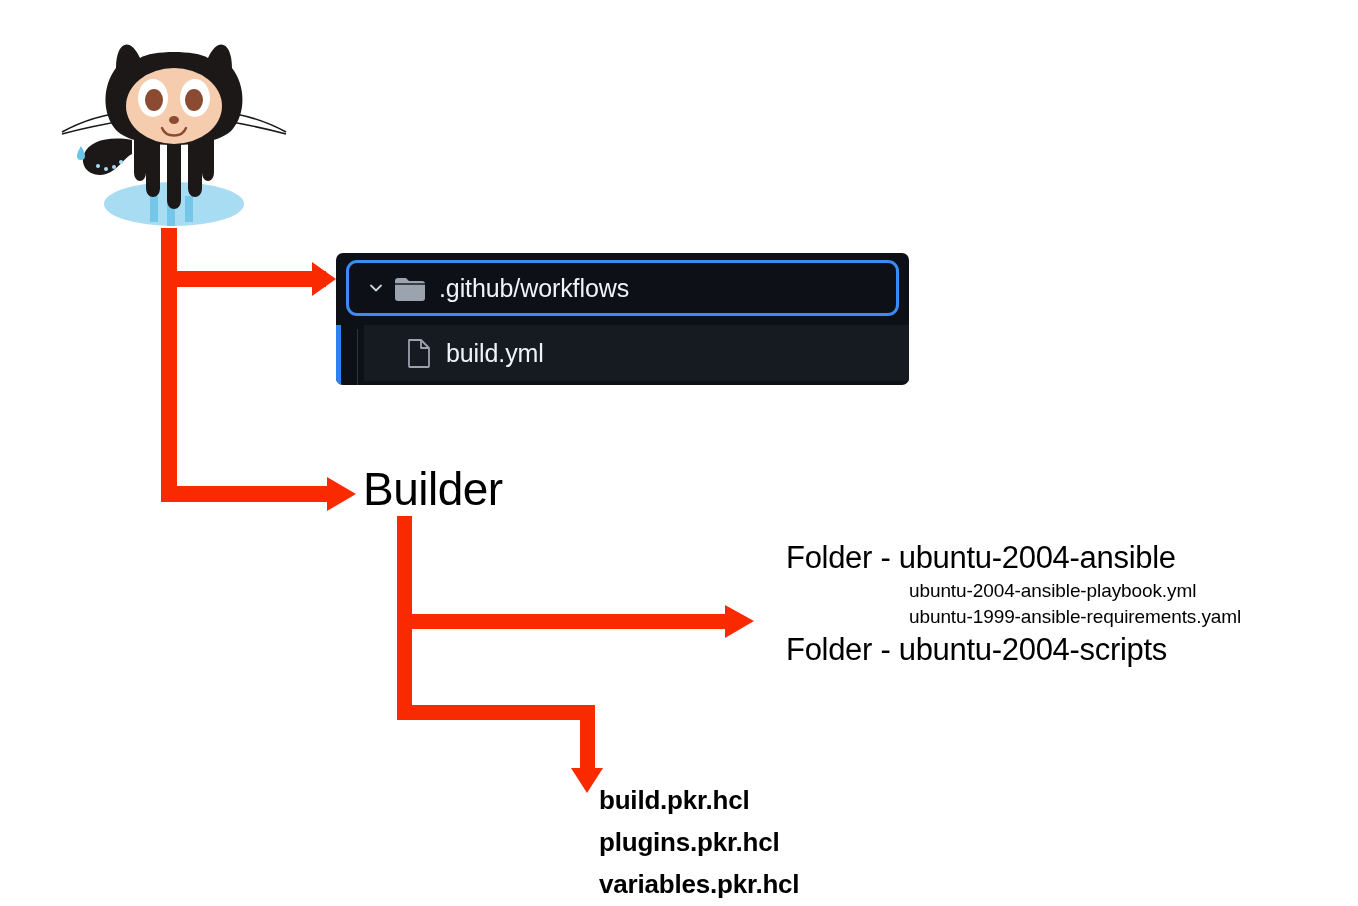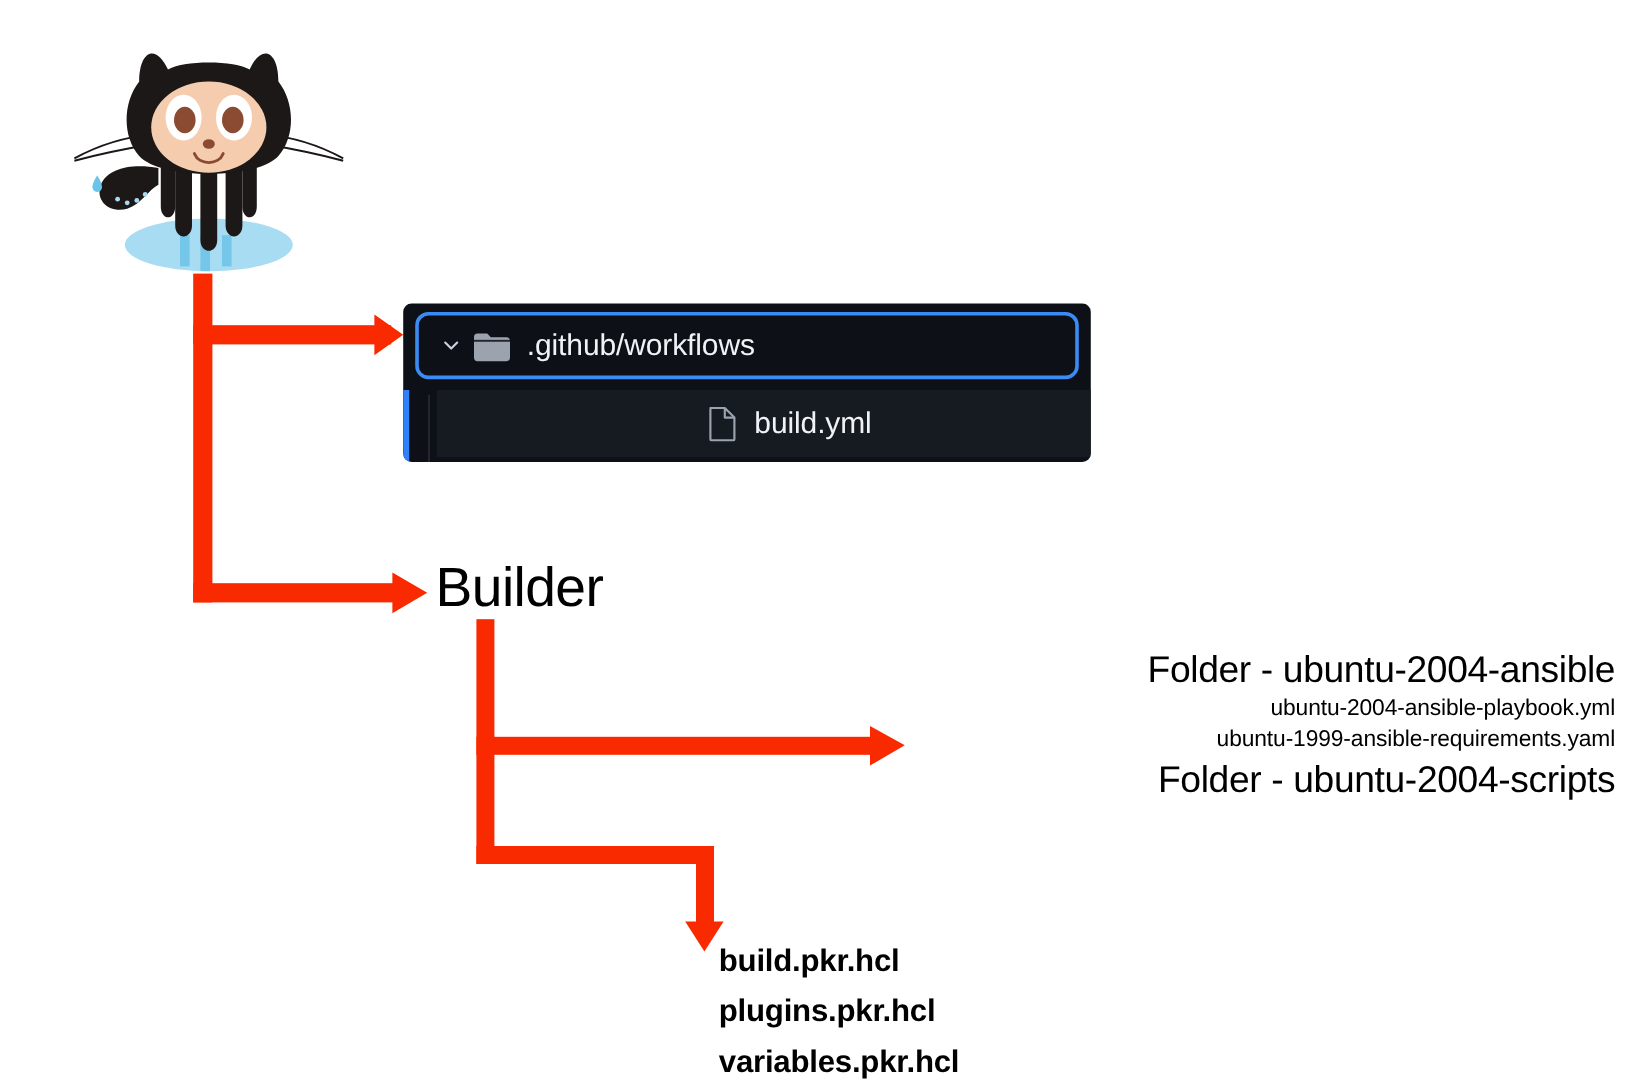--- a/index.html
+++ b/index.html
@@ -28,38 +28,37 @@
     position:absolute;display:flex;align-items:center;box-sizing:border-box;
   }
   #row-workflows{
     left:10px;top:7px;width:553px;height:56px;
     border:3px solid #3b8bf5;border-radius:11px;background:#0d1117;
     padding-left:14px;
   }
   #row-buildyml{
     left:28px;top:72px;width:545px;height:56px;padding-left:42px;
     background:#161b22;
-    justify-content:center;
   }
   .tree-label{
     color:#f0f3f6;font-size:25px;letter-spacing:-0.1px;white-space:nowrap;
   }
   .chevron{width:26px;height:26px;flex:0 0 26px;margin-right:4px;
            display:flex;align-items:center;justify-content:center;}
   .folder-ico{width:34px;height:30px;flex:0 0 34px;margin-right:12px;
               display:flex;align-items:center;justify-content:center;}
   .file-ico{width:26px;height:32px;flex:0 0 26px;margin-right:14px;
             display:flex;align-items:center;justify-content:center;}
 
   
   #builder-title{
     position:absolute;left:347px;top:466px;
     font-size:46px;font-weight:normal;letter-spacing:-0.5px;line-height:1;
   }
-  #folders-block{position:absolute;left:770px;top:538px;width:560px;text-align:right;}
+  #folders-block{position:absolute;left:770px;top:538px;width:560px;}
   .folder-heading{
     font-size:31px;line-height:40px;letter-spacing:-0.3px;white-space:nowrap;
   }
   .folder-files{padding-left:123px;}
   .folder-file{
     font-size:19px;line-height:26px;letter-spacing:-0.1px;white-space:nowrap;
   }
   .folder-files.indent-scripts{padding-left:130px;}
   #pkr-block{position:absolute;left:583px;top:779px;}
   .pkr-file{

